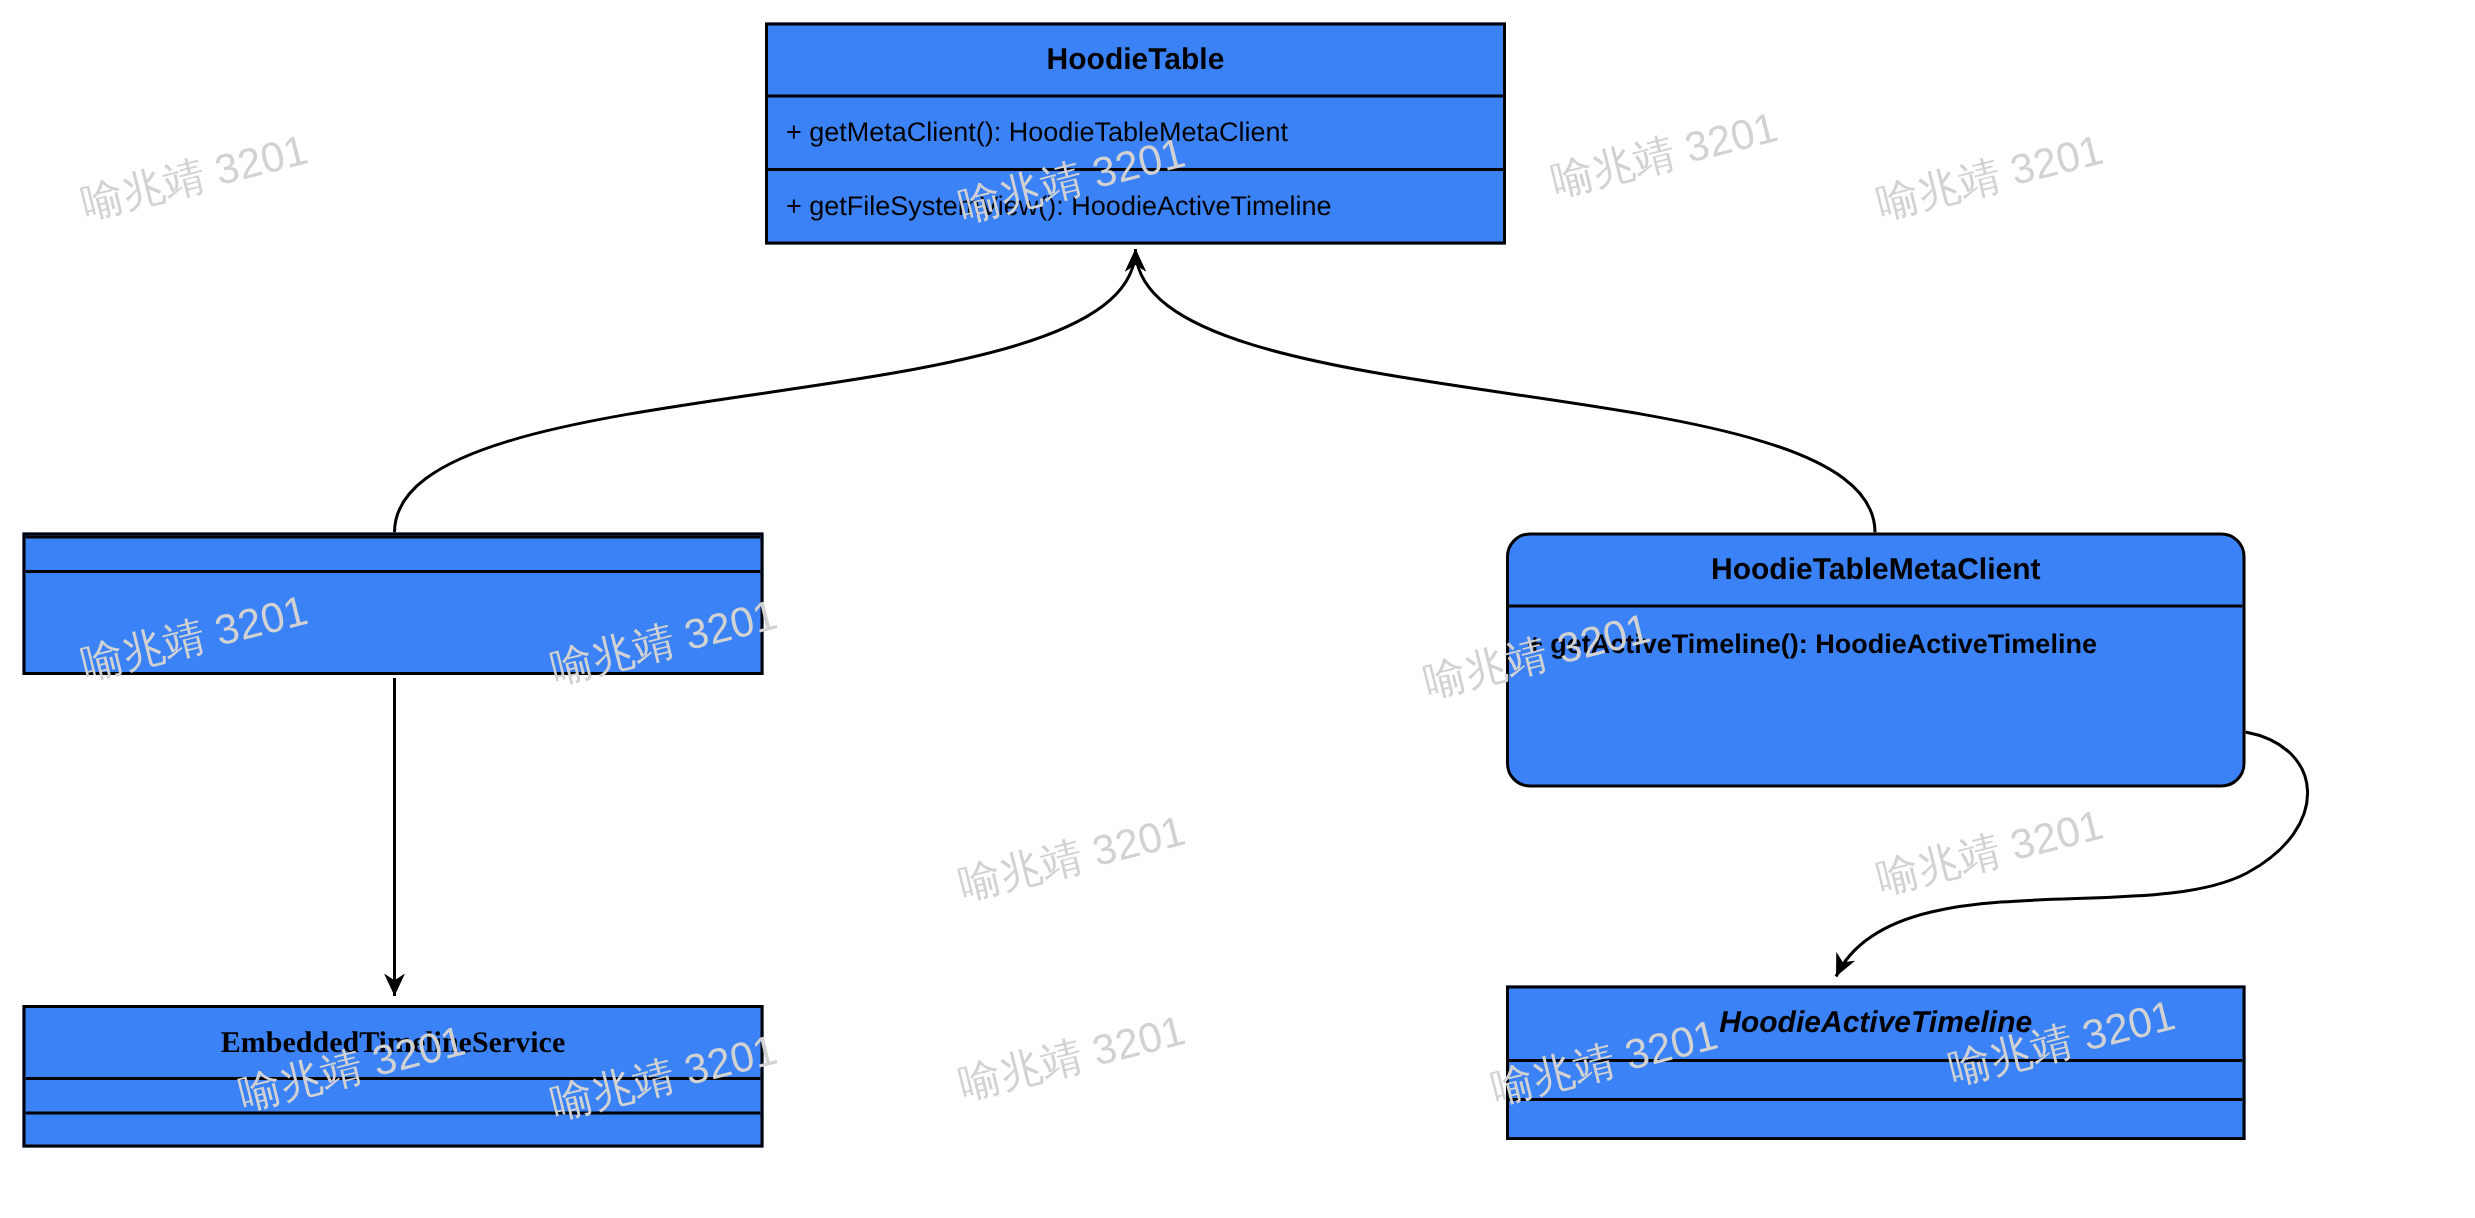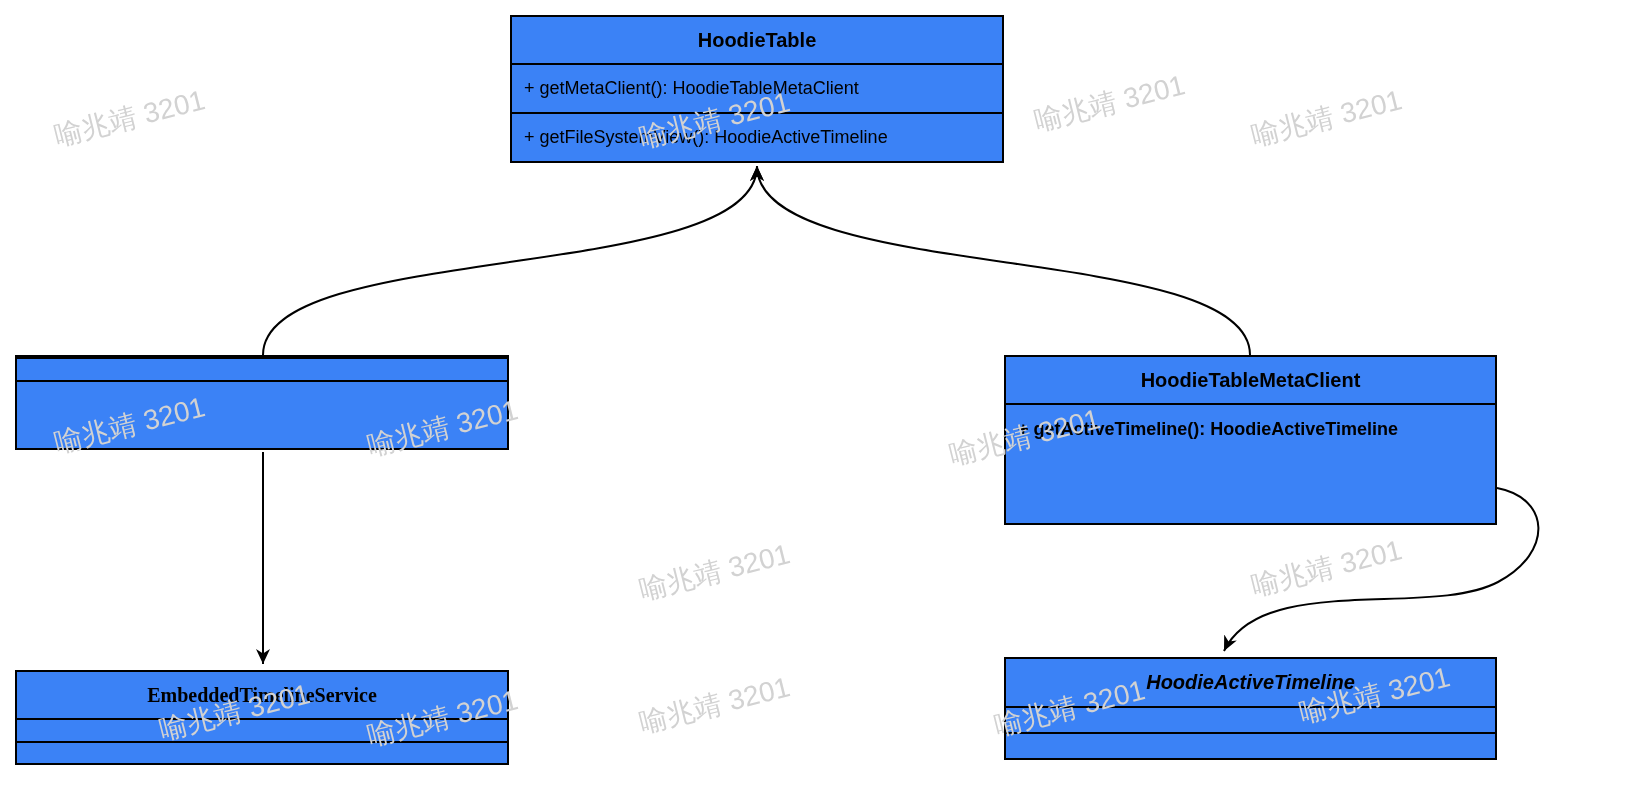--- a/index.html
+++ b/index.html
@@ -73,21 +73,21 @@
   <div class="uml-title" style="height:46px;">HoodieTable</div>
   <div class="uml-row" style="height:49px;">+ getMetaClient(): HoodieTableMetaClient</div>
   <div class="uml-row" style="height:49px;">+ getFileSystemView(): HoodieActiveTimeline</div>
 </div>
 
 <div class="uml-class" style="left:15px; top:355px; width:494px; height:95px;">
   <div class="uml-row" style="height:23px;"></div>
   <div class="uml-row" style="height:22px;"></div>
 </div>
 
-<div class="uml-class" style="left:1004px; top:355px; width:493px; height:170px;">
+<div class="uml-class" style="left:1004px; top:355px; width:493px; height:170px;border-radius:16px;">
   <div class="uml-title" style="height:46px;">HoodieTableMetaClient</div>
   <div class="uml-row bold" style="height:50px;">+ getActiveTimeline(): HoodieActiveTimeline</div>
 </div>
 
 <div class="uml-class" style="left:15px; top:670px; width:494px; height:95px;">
   <div class="uml-title" style="height:46px;font-family:Liberation Serif, serif;">EmbeddedTimelineService</div>
   <div class="uml-row" style="height:23px;"></div>
   <div class="uml-row" style="height:22px;"></div>
 </div>
 

